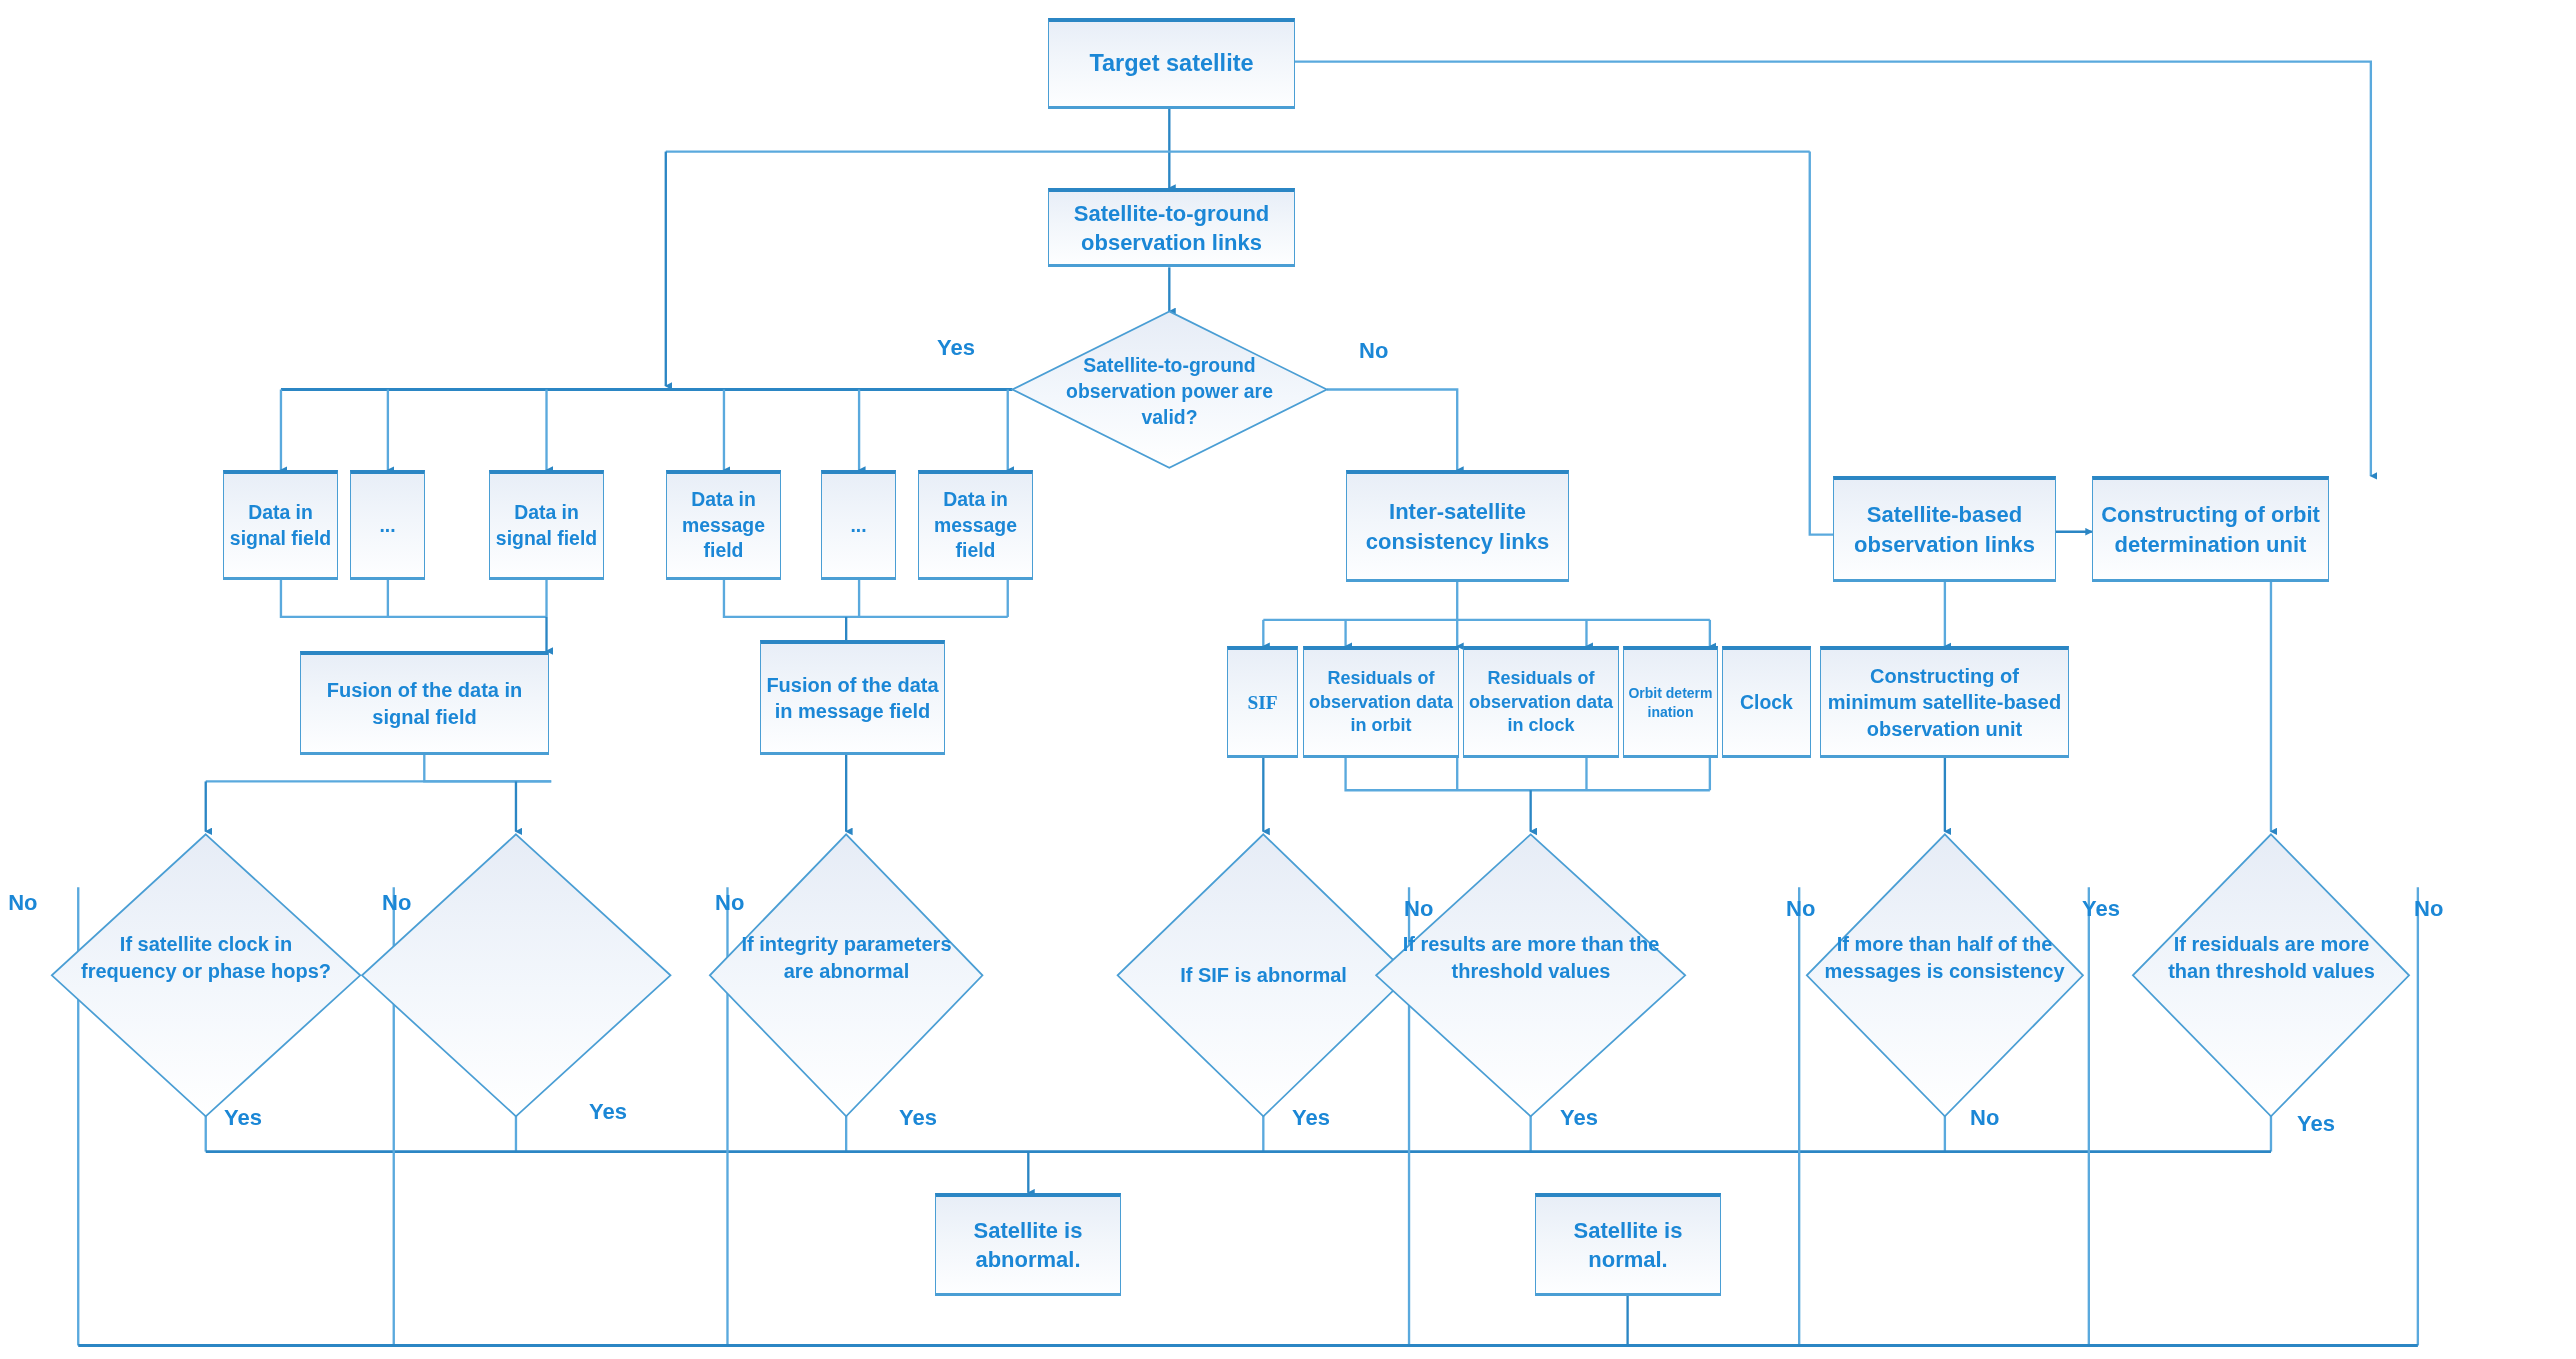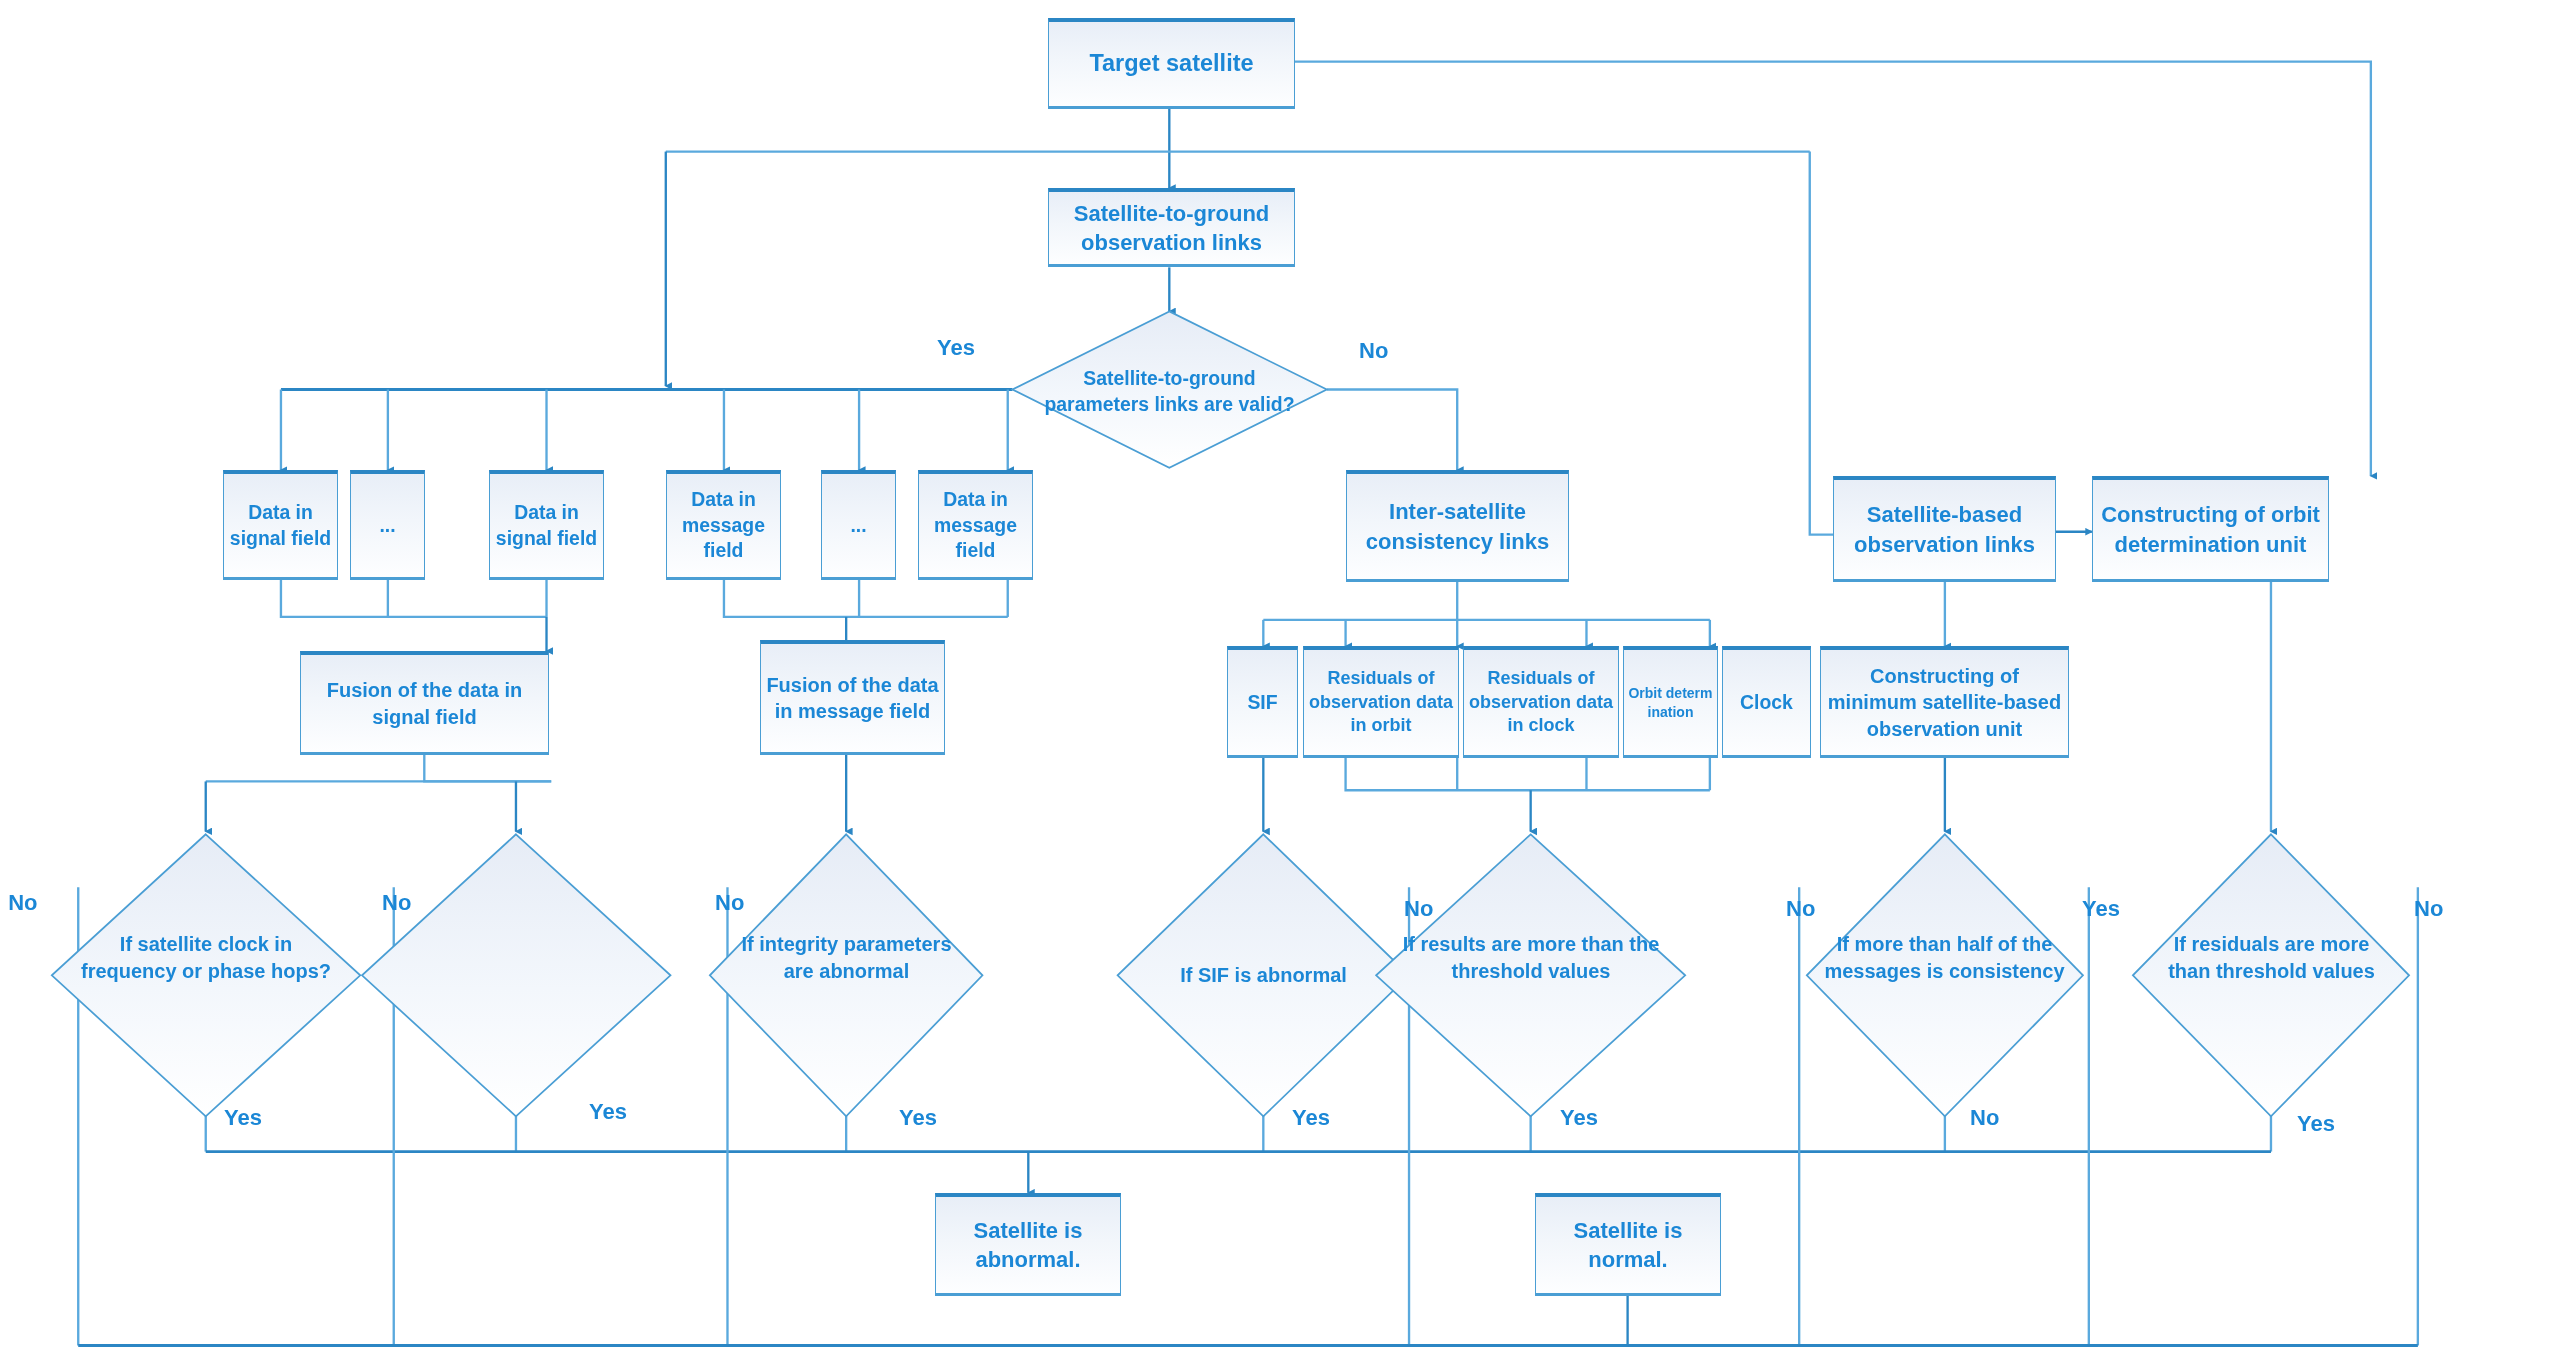--- a/index.html
+++ b/index.html
@@ -151,36 +151,36 @@
   <div class="node rect f33" style="left:489px;top:470px;width:115px;height:110px;">Data in signal field</div>
   <div class="node rect f33" style="left:666px;top:470px;width:115px;height:110px;">Data in message field</div>
   <div class="node rect f33" style="left:821px;top:470px;width:75px;height:110px;">...</div>
   <div class="node rect f33" style="left:918px;top:470px;width:115px;height:110px;">Data in message field</div>
 
   <div class="node rect f34" style="left:300px;top:651px;width:249px;height:104px;">Fusion of the data in signal field</div>
   <div class="node rect f34" style="left:760px;top:640px;width:185px;height:115px;">Fusion of the data in message field</div>
 
   <div class="node rect f37" style="left:1346px;top:470px;width:223px;height:112px;">Inter-satellite consistency links</div>
 
-  <div class="node rect f33" style="left:1227px;top:646px;width:71px;height:112px;">SIF</div>
+  <div class="node rect f33" style="left:1227px;top:646px;width:71px;height:112px;font-family:Liberation Serif, serif;">SIF</div>
   <div class="node rect f31" style="left:1303px;top:646px;width:156px;height:112px;font-size:18px;">Residuals of observation data in orbit</div>
   <div class="node rect f31" style="left:1463px;top:646px;width:156px;height:112px;font-size:18px;">Residuals of observation data in clock</div>
   <div class="node rect f31" style="left:1623px;top:646px;width:95px;height:112px;font-size:14px;">Orbit determ ination</div>
   <div class="node rect f33" style="left:1722px;top:646px;width:89px;height:112px;">Clock</div>
 
   <div class="node rect f37" style="left:1871px;top:476px;width:148px;height:106px;width:223px;left:1833px;">Satellite-based observation links</div>
 
   <div class="node rect f34" style="left:1820px;top:646px;width:249px;height:112px;">Constructing of minimum satellite-based observation unit</div>
 
   <div class="node rect f37" style="left:2092px;top:476px;width:237px;height:106px;">Constructing of orbit determination unit</div>
 
   <div class="node rect f37" style="left:935px;top:1193px;width:186px;height:103px;">Satellite is abnormal.</div>
   <div class="node rect f37" style="left:1535px;top:1193px;width:186px;height:103px;">Satellite is normal.</div>
 
-  <div class="diamond-label f33" style="left:1040px;top:332px;width:259px;height:118px;">Satellite-to-ground parameters links are valid?</div>
+  <div class="diamond-label f33" style="left:1040px;top:332px;width:259px;height:118px;">Satellite-to-ground observation power are valid?</div>
 
   <div class="diamond-label f34" style="left:71px;top:899px;width:270px;height:118px;">If satellite clock in frequency or phase hops?</div>
   <div class="diamond-label f34" style="left:732px;top:899px;width:229px;height:118px;">If integrity parameters are abnormal</div>
   <div class="diamond-label f34" style="left:1134px;top:940px;width:259px;height:71px;">If SIF is abnormal</div>
   <div class="diamond-label f34" style="left:1396px;top:899px;width:270px;height:118px;">If results are more than the threshold values</div>
   <div class="diamond-label f34" style="left:1824px;top:899px;width:241px;height:118px;">If more than half of the messages is consistency</div>
   <div class="diamond-label f34" style="left:2151px;top:899px;width:241px;height:118px;">If residuals are more than threshold values</div>
 
   <div class="edge-label f37" style="left:937px;top:335px;">Yes</div>
   <div class="edge-label f37" style="left:1359px;top:338px;">No</div>

